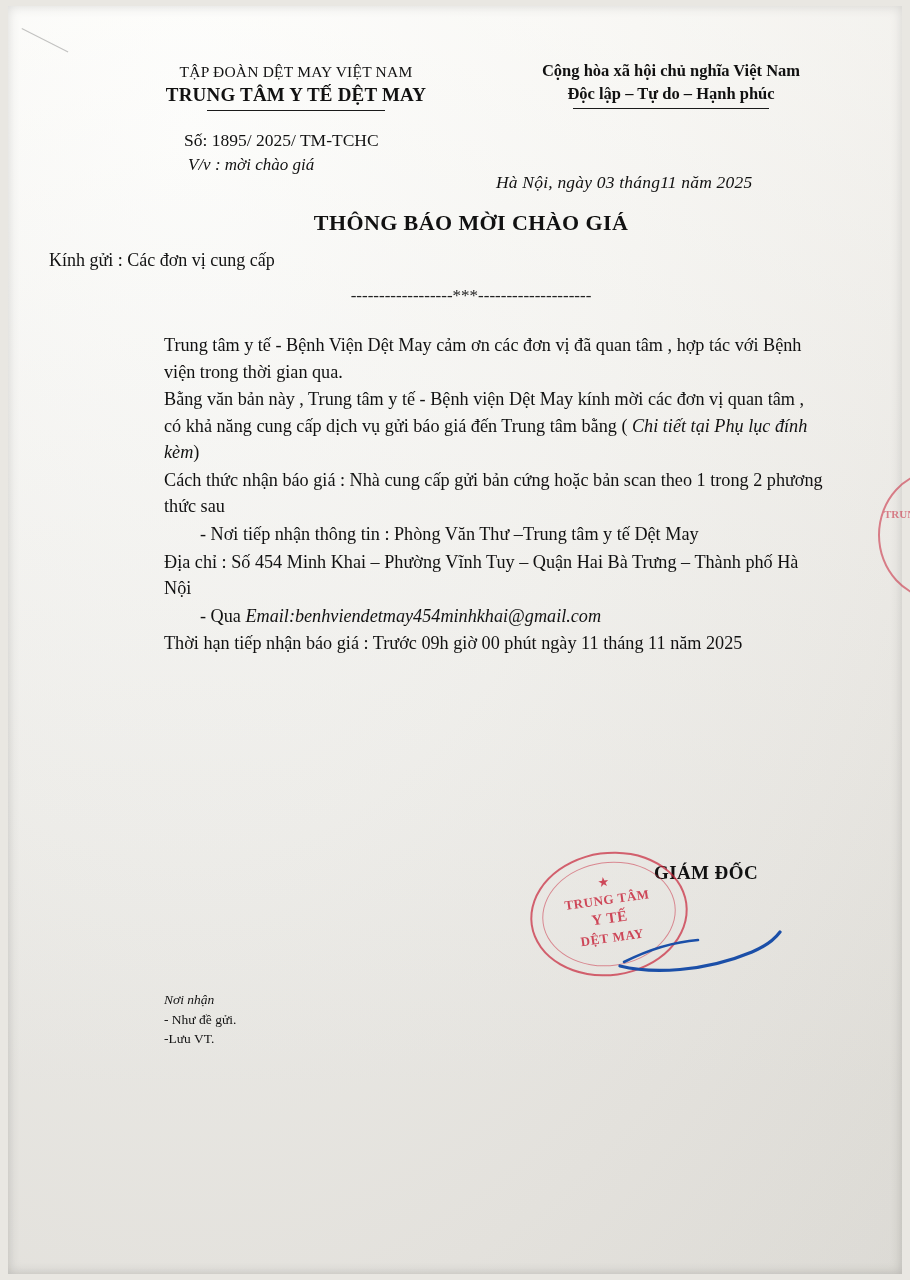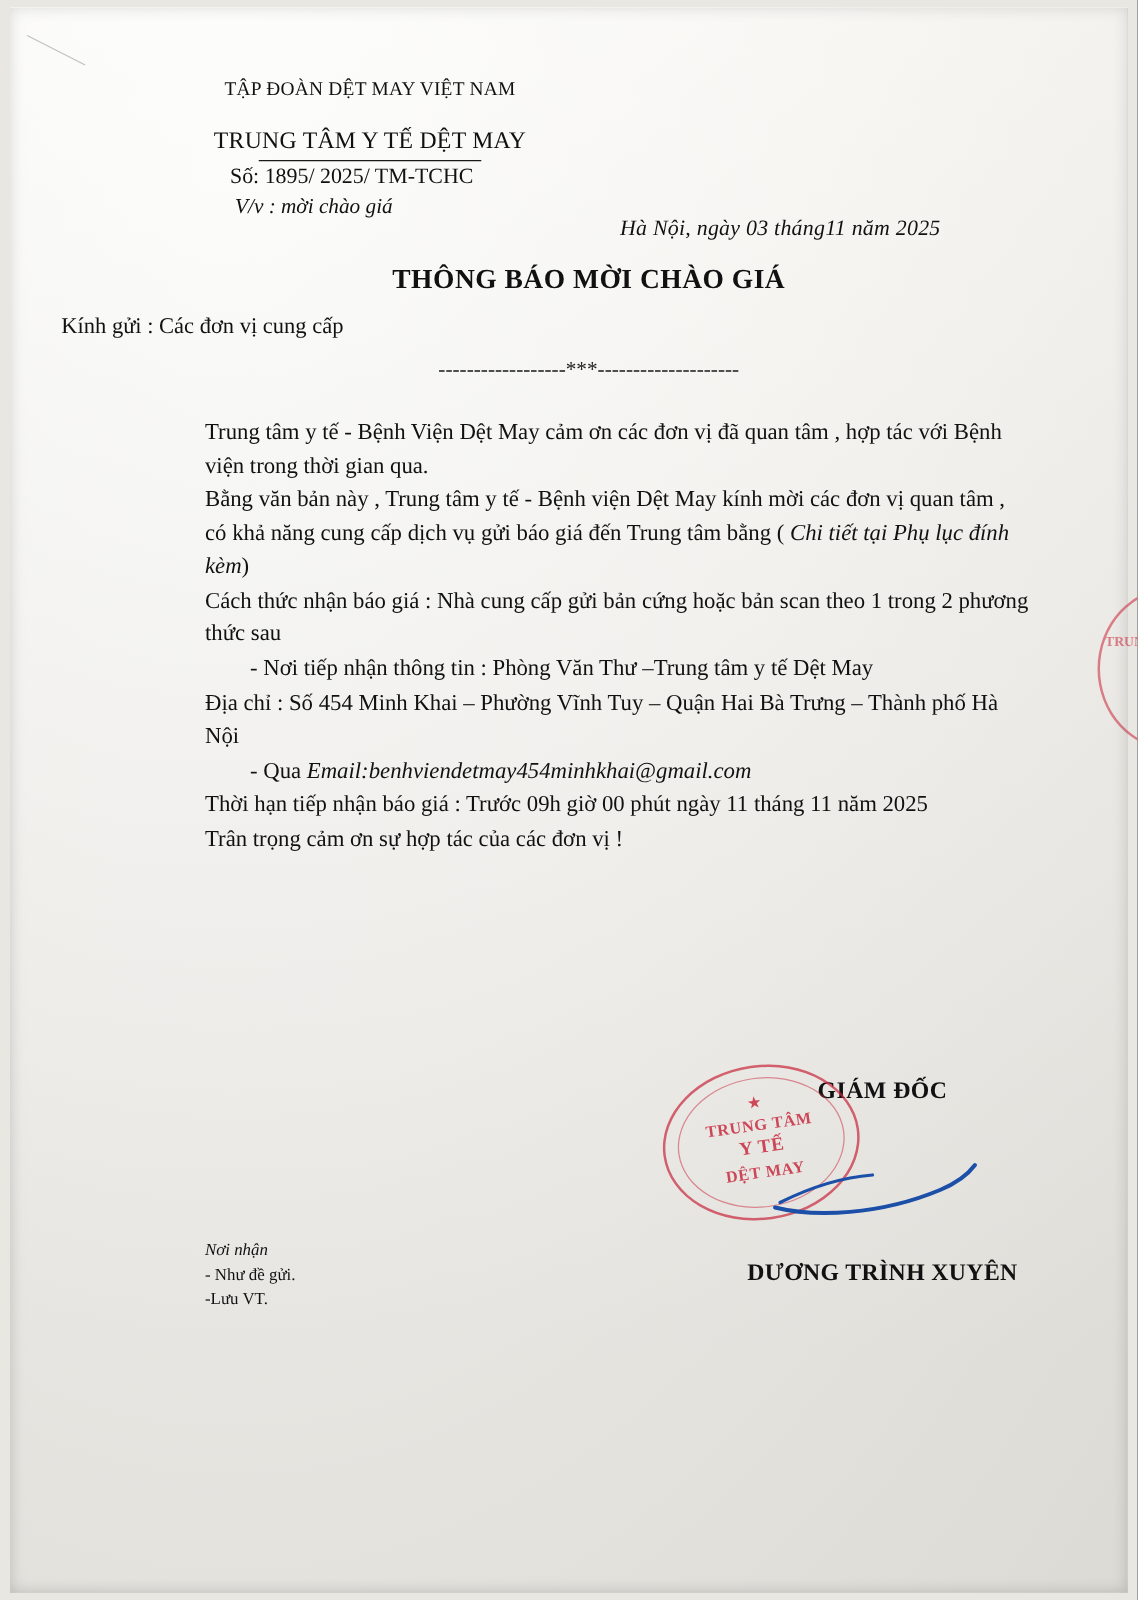--- a/index.html
+++ b/index.html
@@ -60,23 +60,23 @@
     width: 320px;
     text-align: center;
     line-height: 1.25;
   }
   .hdr-left .org {
     font-size: 15.5px;
     letter-spacing: .2px;
   }
   .hdr-left .unit {
     font-size: 19px;
-    font-weight: normal;
+    font-weight: bold;
     letter-spacing: .2px;
-    margin-top: 20px;
+    margin-top: 2px;
   }
   .hdr-left .unit-underline {
     width: 178px;
     height: 1px;
     background: #1a1a1a;
     margin: 3px auto 0;
   }
   .hdr-right {
     position: absolute;
     left: 470px;
@@ -279,57 +279,60 @@
   <div class="crease"></div>
 
   <div class="content">
 
     <div class="hdr-left">
       <div class="org">TẬP ĐOÀN DỆT MAY VIỆT NAM</div>
       <div class="unit">TRUNG TÂM Y TẾ DỆT MAY</div>
       <div class="unit-underline"></div>
     </div>
 
+    <div class="hdr-right">
+      <div class="nation">Cộng hòa xã hội chủ nghĩa Việt Nam</div>
+      <div class="motto">Độc lập – Tự do – Hạnh phúc</div>
+      <div class="motto-underline"></div>
+    </div>
 
     <div class="so">Số:  1895/ 2025/ TM-TCHC</div>
     <div class="vv">V/v : mời chào giá</div>
     <div class="place-date">Hà Nội, ngày  03  tháng11  năm 2025</div>
 
     <div class="title">THÔNG BÁO MỜI CHÀO GIÁ</div>
     <div class="to-line">Kính gửi : Các đơn vị cung cấp</div>
     <div class="sep">------------------***--------------------</div>
 
     <div class="body">
       <p>Trung tâm y tế - Bệnh Viện Dệt May cảm ơn các đơn vị đã quan tâm , hợp tác với Bệnh viện trong thời gian qua.</p>
       <p><span>Bằng văn bản này , Trung tâm y tế - Bệnh viện Dệt May kính mời các đơn vị quan tâm , có khả năng cung cấp dịch vụ gửi báo giá đến Trung tâm bằng ( </span><span class="i">Chi tiết tại Phụ lục đính kèm</span><span>)</span></p>
       <p>Cách thức nhận báo giá : Nhà cung cấp gửi bản cứng hoặc bản scan theo 1 trong 2 phương thức sau</p>
       <p class="dash-item">-   Nơi tiếp nhận thông tin : Phòng Văn Thư –Trung tâm y tế Dệt May</p>
       <p>Địa chỉ : Số 454 Minh Khai – Phường Vĩnh Tuy – Quận Hai Bà Trưng – Thành phố Hà Nội</p>
       <p class="dash-item"><span>-   Qua </span><span class="i">Email:benhviendetmay454minhkhai@gmail.com</span></p>
       <p>Thời hạn tiếp nhận báo giá : Trước   09h  giờ  00 phút ngày  11 tháng 11 năm 2025</p>
-      <p> Trân trọng cảm ơn sự hợp tác của các đơn vị !</p>
     </div>
 
     <div class="sign-title">GIÁM ĐỐC</div>
 
     <div class="seal">
       <div class="ring"></div>
       <div class="ring2"></div>
       <div class="star">★</div>
       <div class="txt t1">TRUNG TÂM</div>
       <div class="txt t2">Y TẾ</div>
       <div class="txt t3">DỆT MAY</div>
     </div>
 
     <svg class="signature" viewBox="0 0 190 90">
       <path d="M8 74 C 40 82, 92 80, 140 60 C 152 55, 162 48, 168 40" stroke="#1b4fa8" stroke-width="3.2" fill="none" stroke-linecap="round"></path>
       <path d="M12 70 C 36 58, 60 50, 86 48" stroke="#1b4fa8" stroke-width="2.6" fill="none" stroke-linecap="round"></path>
     </svg>
 
-    <div class="sign-name">DƯƠNG TRÌNH XUYÊN</div>
 
     <div class="recipients">
       <div class="ttl">Nơi nhận</div>
       <div>- Như đề gửi.</div>
       <div>-Lưu VT.</div>
     </div>
 
     <div class="seal-edge">
       <div class="ring"></div>
       <div class="txt">TRUNG TÂM</div>

